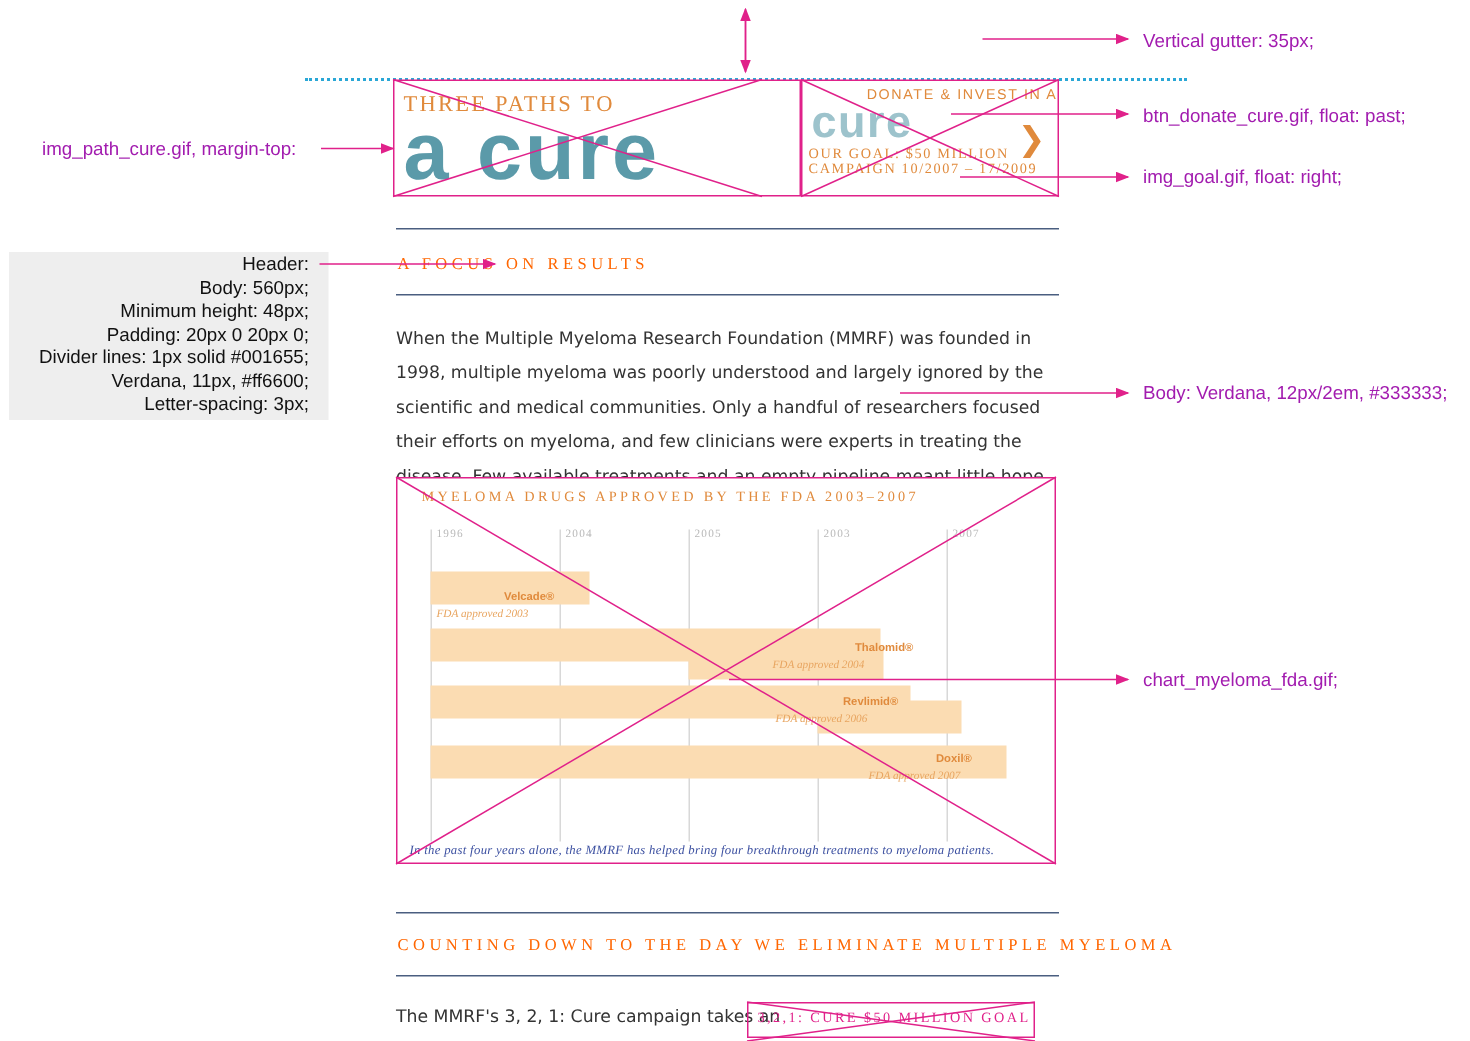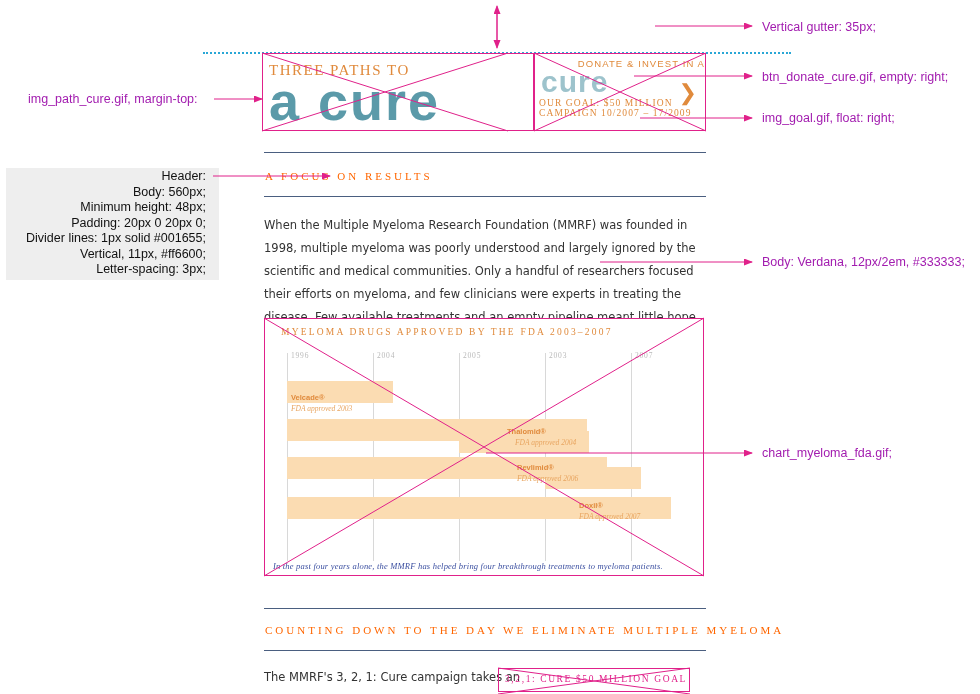--- a/index.html
+++ b/index.html
@@ -175,20 +175,21 @@
     position: absolute;
     background: #fbdcb2;
     height: 22px;
   }
   .chart-drug {
     position: absolute;
     font-family: "Liberation Sans", sans-serif;
     font-size: 7.5px;
     font-weight: bold;
     color: #e08a3c;
+    margin-left: 45px;
   }
   .chart-sub {
     position: absolute;
     font-family: "Liberation Serif", serif;
     font-size: 7.5px;
     font-style: italic;
     color: #e8a560;
   }
   .chart-caption {
     position: absolute;
@@ -271,21 +272,21 @@
     <div class="chart-year" style="left:198px; top:32px;">2005</div>
     <div class="chart-year" style="left:284px; top:32px;">2003</div>
     <div class="chart-year" style="left:370px; top:32px;">2007</div>
 
     <div class="chart-bar" style="left:22px; top:62px; width:106px;"></div>
     <div class="chart-drug" style="left:26px; top:74px;">Velcade®</div>
     <div class="chart-sub" style="left:26px; top:85px;">FDA approved 2003</div>
     <div class="chart-bar" style="left:22px; top:100px; width:300px; height:22px; background:#fbdcb2;"></div>
 
     <div class="chart-bar" style="left:194px; top:112px; width:130px;"></div>
-    <div class="chart-drug" style="left:242px; top:108px;text-align:center;">Thalomid®</div>
+    <div class="chart-drug" style="left:260px; top:108px;text-align:center;">Thalomid®</div>
     <div class="chart-sub" style="left:250px; top:119px;">FDA approved 2004</div>
 
     <div class="chart-bar" style="left:22px; top:138px; width:320px;"></div>
 
     <div class="chart-bar" style="left:280px; top:148px; width:96px;"></div>
     <div class="chart-drug" style="left:252px; top:144px;">Revlimid®</div>
     <div class="chart-sub" style="left:252px; top:155px;">FDA approved 2006</div>
 
     <div class="chart-bar" style="left:22px; top:178px; width:384px;"></div>
     <div class="chart-drug" style="left:314px; top:182px;">Doxil®</div>
@@ -334,29 +335,29 @@
     <line x1="214" y1="99" x2="262" y2="99" stroke="#e0218a" stroke-width="1" marker-end="url(#ah)"></line>
 
     <line x1="213" y1="176" x2="330" y2="176" stroke="#e0218a" stroke-width="1" marker-end="url(#ah)"></line>
 
     <line x1="600" y1="262" x2="752" y2="262" stroke="#e0218a" stroke-width="1" marker-end="url(#ah)"></line>
 
     <line x1="486" y1="453" x2="752" y2="453" stroke="#e0218a" stroke-width="1" marker-end="url(#ah)"></line>
   </svg>
 
   <div class="anno" style="left:762px; top:20px;">Vertical gutter: 35px;</div>
-  <div class="anno" style="left:762px; top:70px;">btn_donate_cure.gif, empty: right;</div>
+  <div class="anno" style="left:762px; top:70px;">btn_donate_cure.gif, float: past;</div>
   <div class="anno" style="left:762px; top:111px;">img_goal.gif, float: right;</div>
   <div class="anno" style="left:28px; top:92px;">img_path_cure.gif, margin-top:</div>
   <div class="anno" style="left:762px; top:255px;">Body: Verdana, 12px/2em, #333333;</div>
   <div class="anno" style="left:762px; top:446px;">chart_myeloma_fda.gif;</div>
 
   <div class="anno-block" style="left:0px; top:169px; width:206px;">
     <div>Header:</div>
     <div>Body: 560px;</div>
     <div>Minimum height: 48px;</div>
     <div>Padding: 20px 0 20px 0;</div>
     <div>Divider lines: 1px solid #001655;</div>
-    <div>Vertical, 11px, #ff6600;</div>
+    <div>Verdana, 11px, #ff6600;</div>
     <div>Letter-spacing: 3px;</div>
   </div>
 
 </div>
 
 </body></html>

